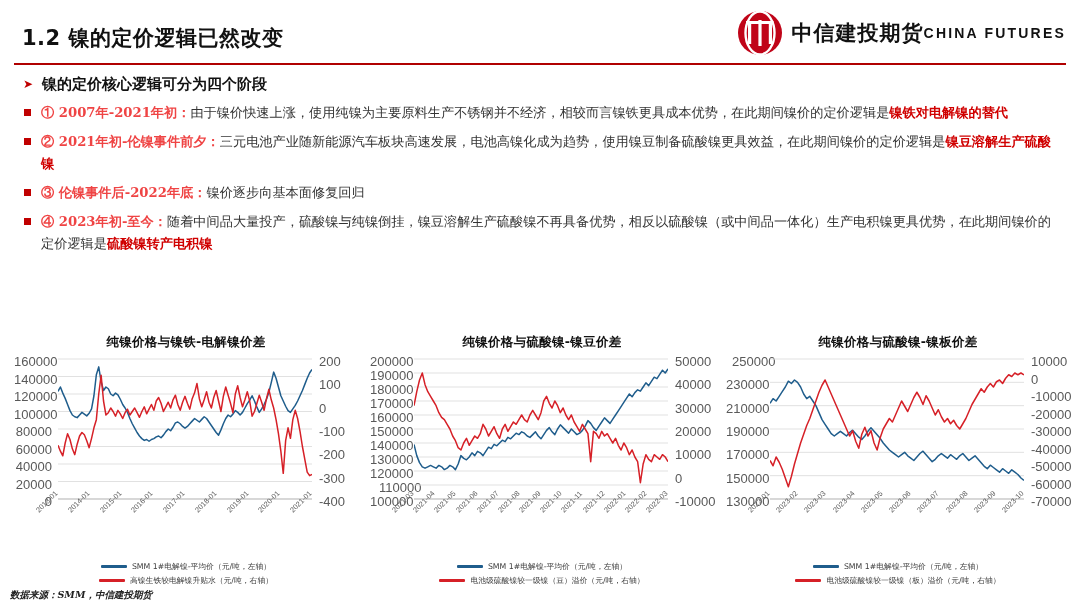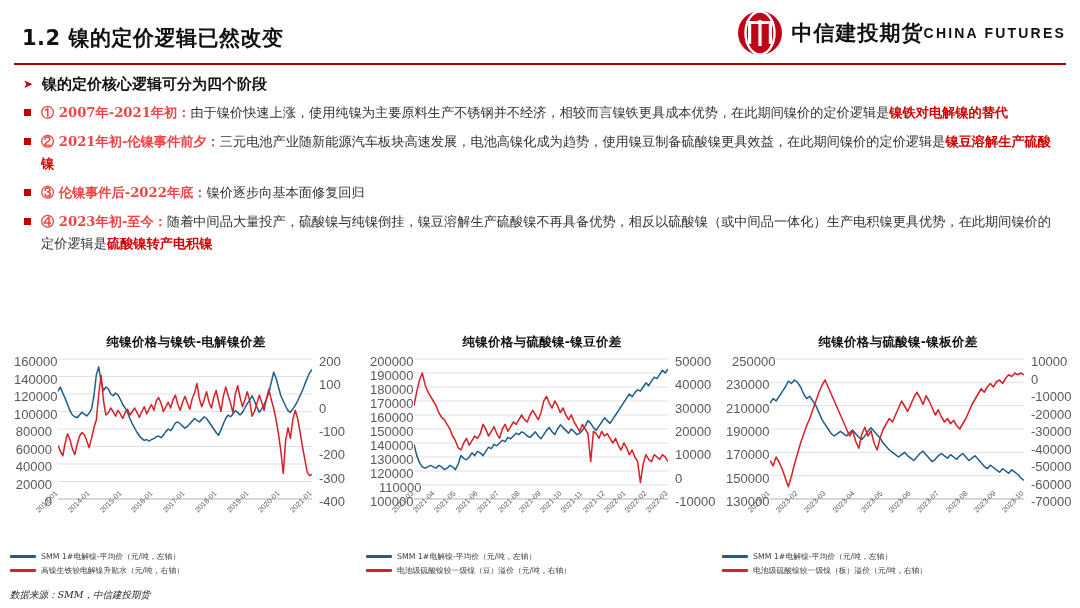--- a/index.html
+++ b/index.html
@@ -50,29 +50,29 @@
   .ylab.left{text-align:right;}
   .ylab.right{text-align:left;}
   .plot{position:absolute;top:0;bottom:0;overflow:visible;}
   .plot svg{display:block;}
   .xaxis{position:relative;height:42px;margin:0 4px;}
   .xlab{
     position:absolute;top:0;font-size:7.4px;color:#595959;
     font-family:"Liberation Sans",sans-serif;white-space:nowrap;
     transform-origin:left top;transform:rotate(-45deg);
   }
-  .legend{margin-top:4px;display:flex;flex-direction:column;align-items:flex-start;gap:3px;}
+  .legend{margin-top:14px;display:flex;flex-direction:column;align-items:center;gap:3px;}
   .lg-row{display:flex;align-items:center;gap:5px;}
   .lg-line{width:26px;height:3px;border-radius:1px;}
   .lg-txt{font-size:7.8px;color:#404040;font-family:"DejaVu Sans","Liberation Sans",sans-serif;white-space:nowrap;}
   
   .footer{
     position:absolute;left:10px;bottom:6px;
     font-family:"DejaVu Serif","Liberation Serif",serif;
-    font-size:9.5px;font-style:italic;font-weight:normal;color:#222;text-align:right;
+    font-size:9.5px;font-style:italic;font-weight:bold;color:#222;text-align:right;
   }
 </style>
 </head>
 <body>
 
 <div class="slide-header">
   <div class="slide-title">1.2 镍的定价逻辑已然改变</div>
   <div class="brand">
     <div class="brand-mark">
       <svg width="46" height="46" viewBox="0 0 46 46">

